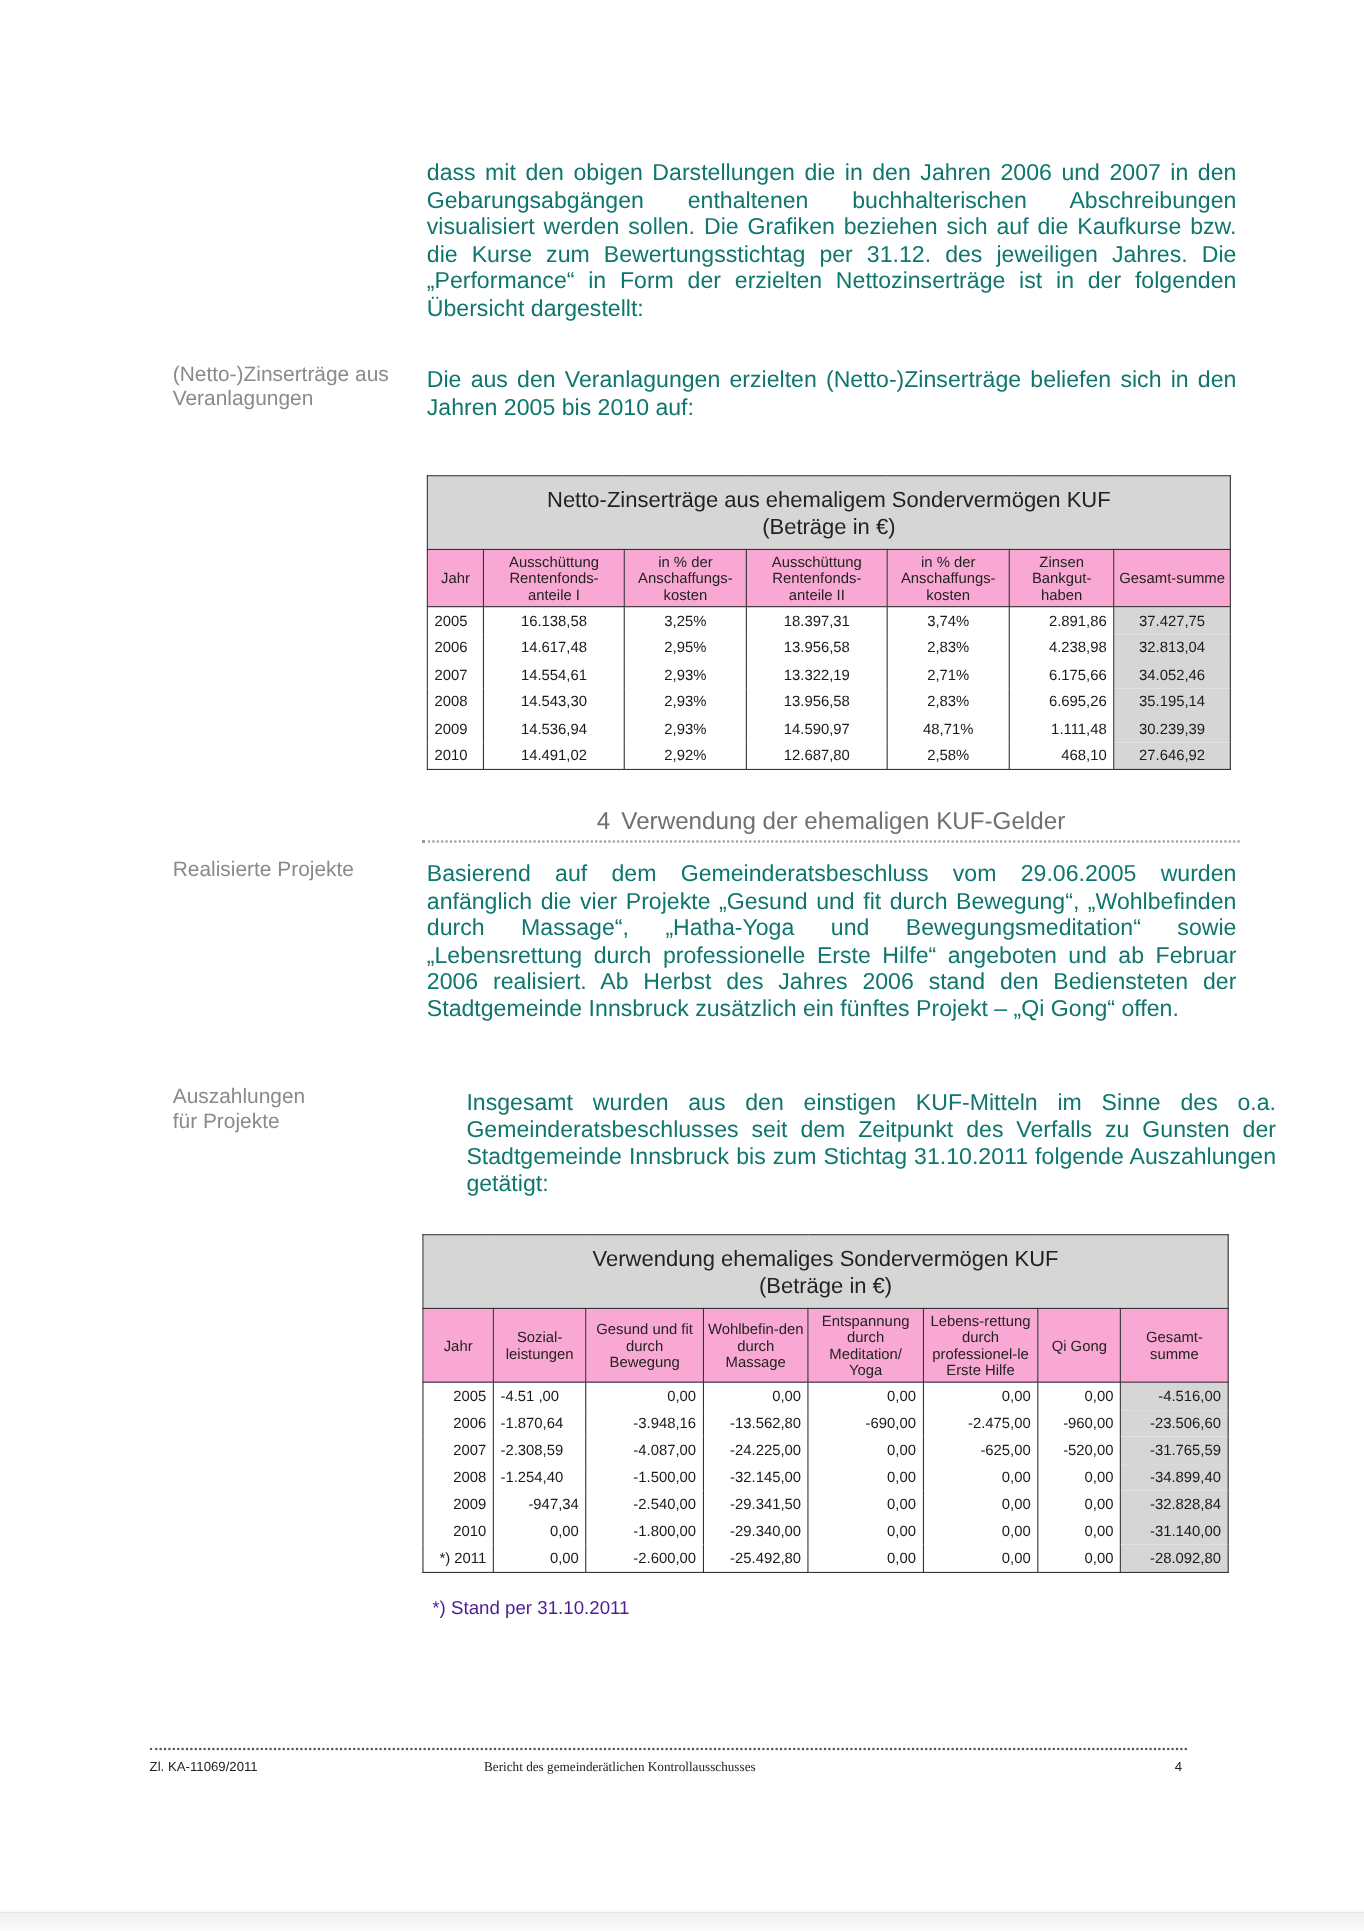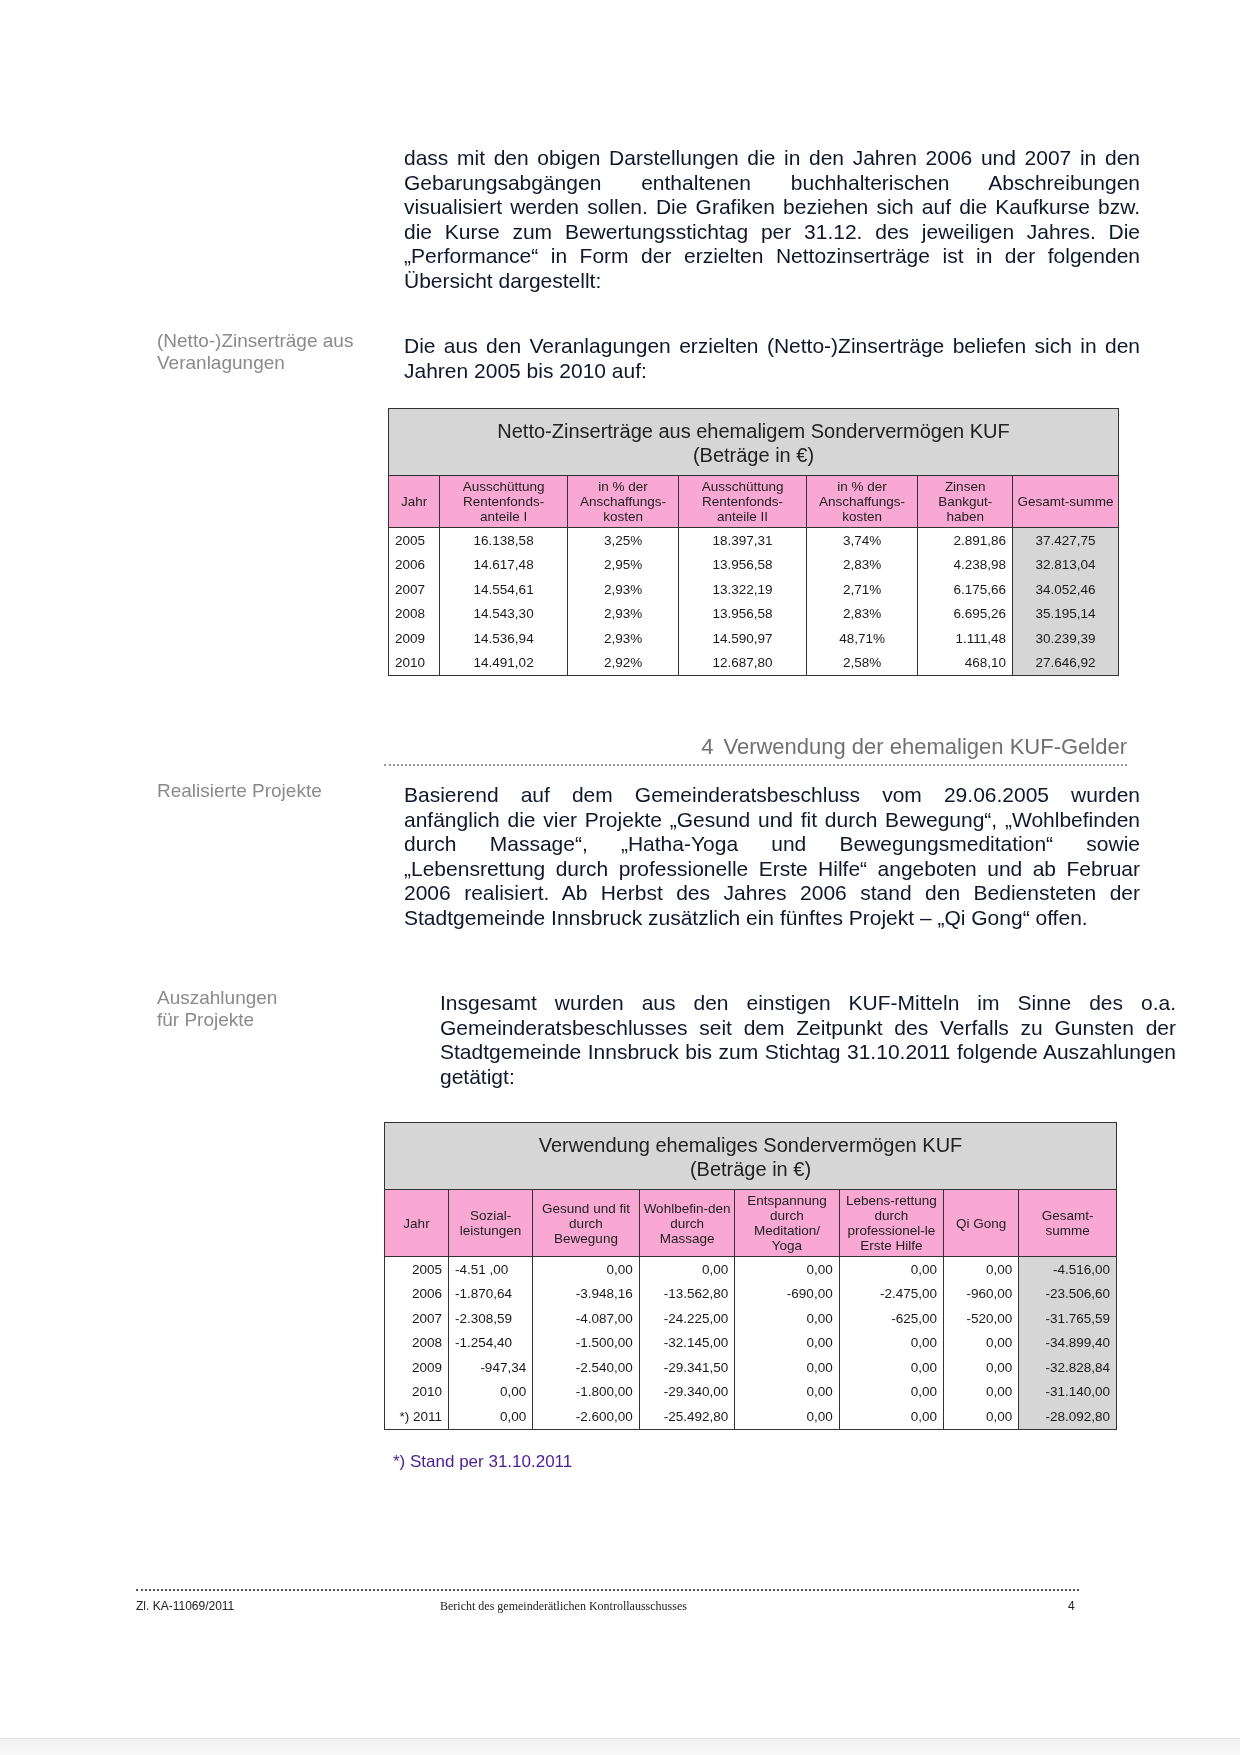--- a/index.html
+++ b/index.html
@@ -4,43 +4,43 @@
 <style>
   html, body { margin: 0; padding: 0; background: #ffffff; }
   body { width: 1240px; height: 1755px; position: relative; overflow: hidden;
          font-family: "Liberation Sans", sans-serif; color: #1a1a1a; }
   .page { position: absolute; left: 0; top: 0; width: 1240px; height: 1755px; }
   .bottom-strip { position: absolute; left: 0; right: 0; top: 1738px; height: 17px;
          background: linear-gradient(#f0f0f0, #fafafa); border-top: 1px solid #e4e4e4; }
 
   .margin-note { position: absolute; left: 133px; width: 240px; color: #8a8a8a;
          font-size: 19px; line-height: 22px; margin-left: 24px; }
-  .para { position: absolute; left: 404px; width: 736px; font-size: 21px; line-height: 24.5px;
-         text-align: justify; color: #0f172a; }
+  .para { position: absolute; left: 388px; width: 736px; font-size: 21px; line-height: 24.5px;
+         text-align: justify; color: #0f766e; }
   .para p { margin: 0; }
 
   .section-heading { position: absolute; left: 384px; width: 743px; top: 734px;
-         text-align: right; font-size: 22px; color: #707070; padding-bottom: 4px;
+         text-align: center; font-size: 22px; color: #707070; padding-bottom: 4px;
          border-bottom: 2px dotted #9a9a9a; }
   .section-heading .num { margin-right: 10px; }
 
   table.kuf { position: absolute; border-collapse: collapse; font-size: 13.5px; }
   table.kuf td, table.kuf th { border: 1.5px solid #333; padding: 0 6px; font-weight: normal; }
   table.kuf .title-row th { background: #d6d6d6; font-size: 20px; line-height: 24px;
          padding: 10px 4px 8px; color: #222; }
   table.kuf .head-row th { background: #f9a8d4; font-size: 13.5px; line-height: 15px;
          text-align: center; color: #222; padding: 3px 3px; }
   table.kuf tbody td { height: 24.5px; border-top: none; border-bottom: none; }
   table.kuf tbody tr:last-child td { border-bottom: 1.5px solid #333; }
   table.kuf td.total { background: #d6d6d6; }
   table.kuf td.r { text-align: right; }
   table.kuf td.c { text-align: center; }
   table.kuf td.l { text-align: left; }
 
-  #t1 { left: 388px; top: 408px; width: 731px; }
+  #t1 { left: 388px; top: 432px; width: 731px; }
   #t2 { left: 384px; top: 1122px; width: 733px; }
 
   .footnote { position: absolute; left: 393px; top: 1452px; font-size: 17px; color: #4c1d95; }
 
   .footer-rule { position: absolute; left: 136px; top: 1589px; width: 943px;
          border-top: 2px dotted #555; }
   .footer { position: absolute; top: 1599px; font-size: 12px; color: #222; }
   #f-left { left: 136px; }
   #f-mid { left: 440px; font-family: Liberation Serif, serif; }
   #f-right { left: 1068px; }

